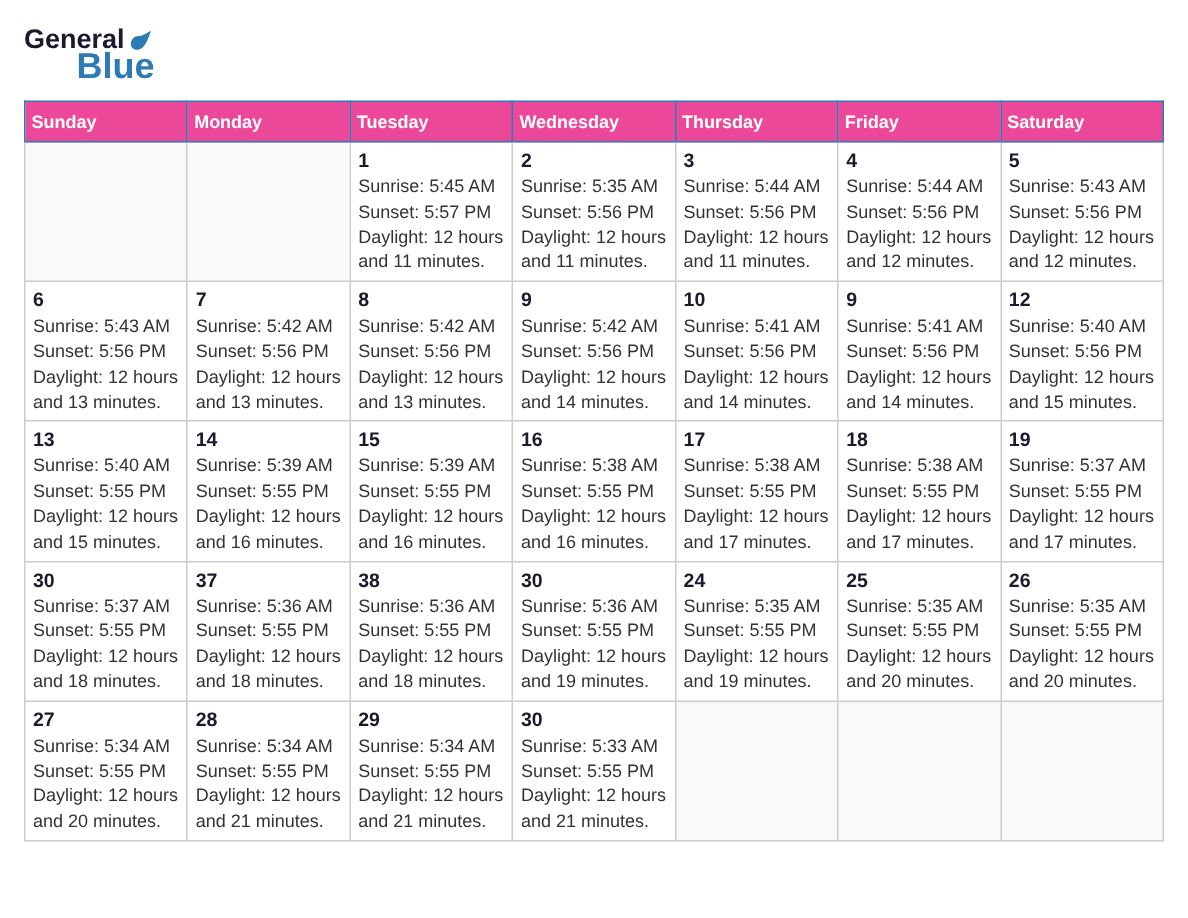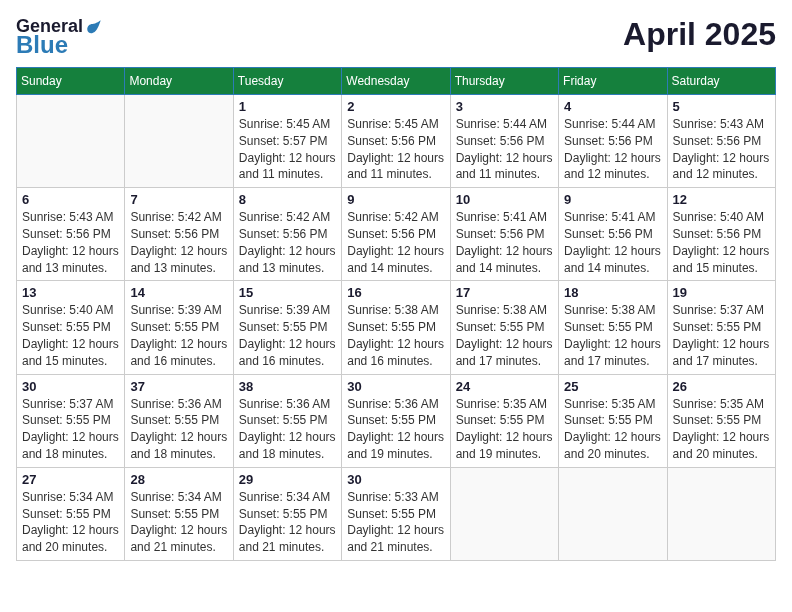--- a/index.html
+++ b/index.html
@@ -47,26 +47,26 @@
     .subtitle {
       font-size: 15px;
       color: #333;
     }
     .calendar {
       width: 100%;
       border-collapse: collapse;
       font-size: 11px;
     }
     .calendar th {
-      background: #15803d;
+      background: #ec4899;
       color: #fff;
       padding: 6px 4px;
       text-align: left;
       font-size: 12px;
-      font-weight: normal;
+      font-weight: bold;
       border: 1px solid #2c7bb6;
     }
     .calendar td {
       border: 1px solid #ccc;
       vertical-align: top;
       padding: 4px 5px;
       width: calc(100%/7);
       min-height: 80px;
       background: #fff;
     }
@@ -84,33 +84,32 @@
       color: #333;
       font-size: 12px;
       line-height: 1.4;
     }
   </style>
 </head>
 <body>
 
 <div class="header">
   <div class="logo">
-    <div style="display:flex;flex-direction:column;align-items:flex-start;">
+    <div style="display:flex;flex-direction:column;align-items:flex-end;">
       <div style="display:flex;align-items:center;">
         <span class="logo-text-general">General</span>
         <svg class="logo-icon" viewBox="0 0 24 24" fill="#2c7bb6">
           <path d="M21 3 C21 3 14 8 10 8 C6 8 3 11 3 15 C3 19 7 21 10 20 C14 19 17 15 21 3Z"></path>
           <path d="M10 8 C10 8 12 12 14 14" stroke="#2c7bb6" stroke-width="1" fill="none"></path>
         </svg>
       </div>
       <span class="logo-text-blue" style="margin-top:-6px;">Blue</span>
     </div>
   </div>
   <div class="title-block">
-    <div class="month-title">April 2025</div>
   </div>
 </div>
 
 <table class="calendar">
   <thead>
     <tr id="header-row">
         <th>Sunday</th>
         <th>Monday</th>
         <th>Tuesday</th>
         <th>Wednesday</th>
@@ -125,21 +124,21 @@
         <td class="empty"></td>
         <td>
           <span class="day-number">1</span>
           <div class="day-info">Sunrise: 5:45 AM
 Sunset: 5:57 PM
 Daylight: 12 hours
 and 11 minutes.</div>
         </td>
         <td>
           <span class="day-number">2</span>
-          <div class="day-info">Sunrise: 5:45 AM
+          <div class="day-info">Sunrise: 5:35 AM
 Sunset: 5:56 PM
 Daylight: 12 hours
 and 11 minutes.</div>
         </td>
         <td>
           <span class="day-number">3</span>
           <div class="day-info">Sunrise: 5:44 AM
 Sunset: 5:56 PM
 Daylight: 12 hours
 and 11 minutes.</div>

